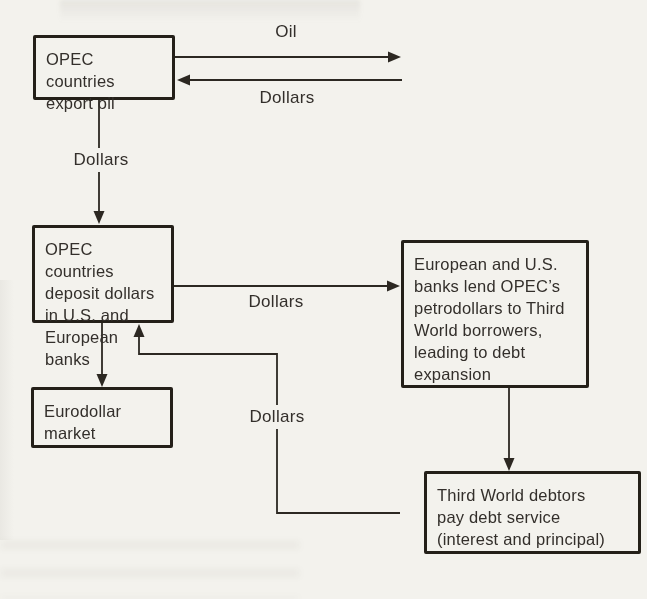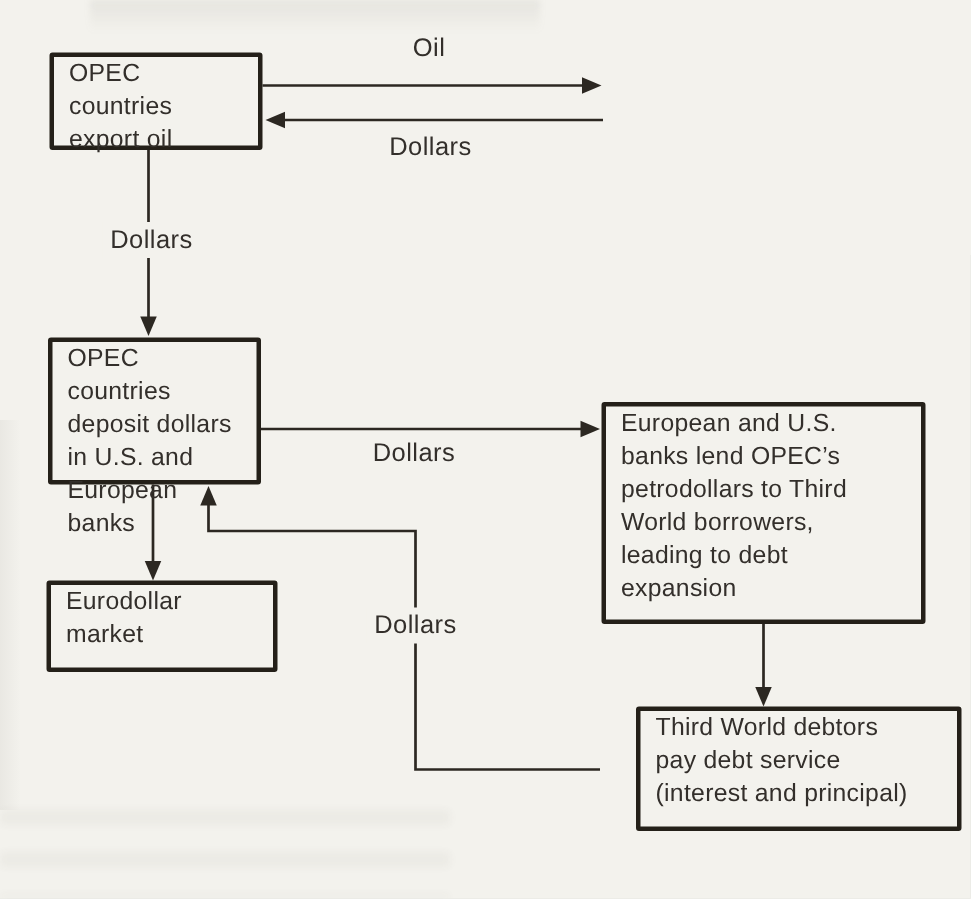--- a/index.html
+++ b/index.html
@@ -32,21 +32,21 @@
   svg.connectors line,svg.connectors polyline{
     stroke:var(--line);stroke-width:1.8;fill:none;
   }
   svg.connectors polygon{fill:var(--line);stroke:none;}
 
   .box{
     position:absolute;
     border:3px solid #242019;
     border-radius:2px;
     background:var(--bg);
-    padding:0 10px;
+    padding:10px 10px;
     font-size:16.5px;
     line-height:22px;
     letter-spacing:.2px;
   }
   .box .txt{white-space:pre-line;display:block;}
 
   .lbl{
     position:absolute;
     transform:translate(-50%,-50%);
     font-size:17px;
@@ -94,30 +94,30 @@
   </div>
 
 
   <div class="box" style="left:32px;top:225px;width:142px;height:98px;">
     <span class="txt">OPEC countries
 deposit dollars
 in U.S. and
 European banks</span>
   </div>
 
-  <div class="box" style="left:401px;top:240px;width:216px;height:148px;margin-top:28px;">
+  <div class="box" style="left:401px;top:240px;width:188px;height:148px;">
     <span class="txt">European and U.S.
 banks lend OPEC’s
 petrodollars to Third
 World borrowers,
 leading to debt
 expansion</span>
   </div>
 
-  <div class="box" style="left:31px;top:387px;width:154px;height:61px;">
+  <div class="box" style="left:31px;top:387px;width:142px;height:61px;">
     <span class="txt">Eurodollar
 market</span>
   </div>
 
   <div class="box" style="left:424px;top:471px;width:217px;height:83px;">
     <span class="txt">Third World debtors
 pay debt service
 (interest and principal)</span>
   </div>
 

